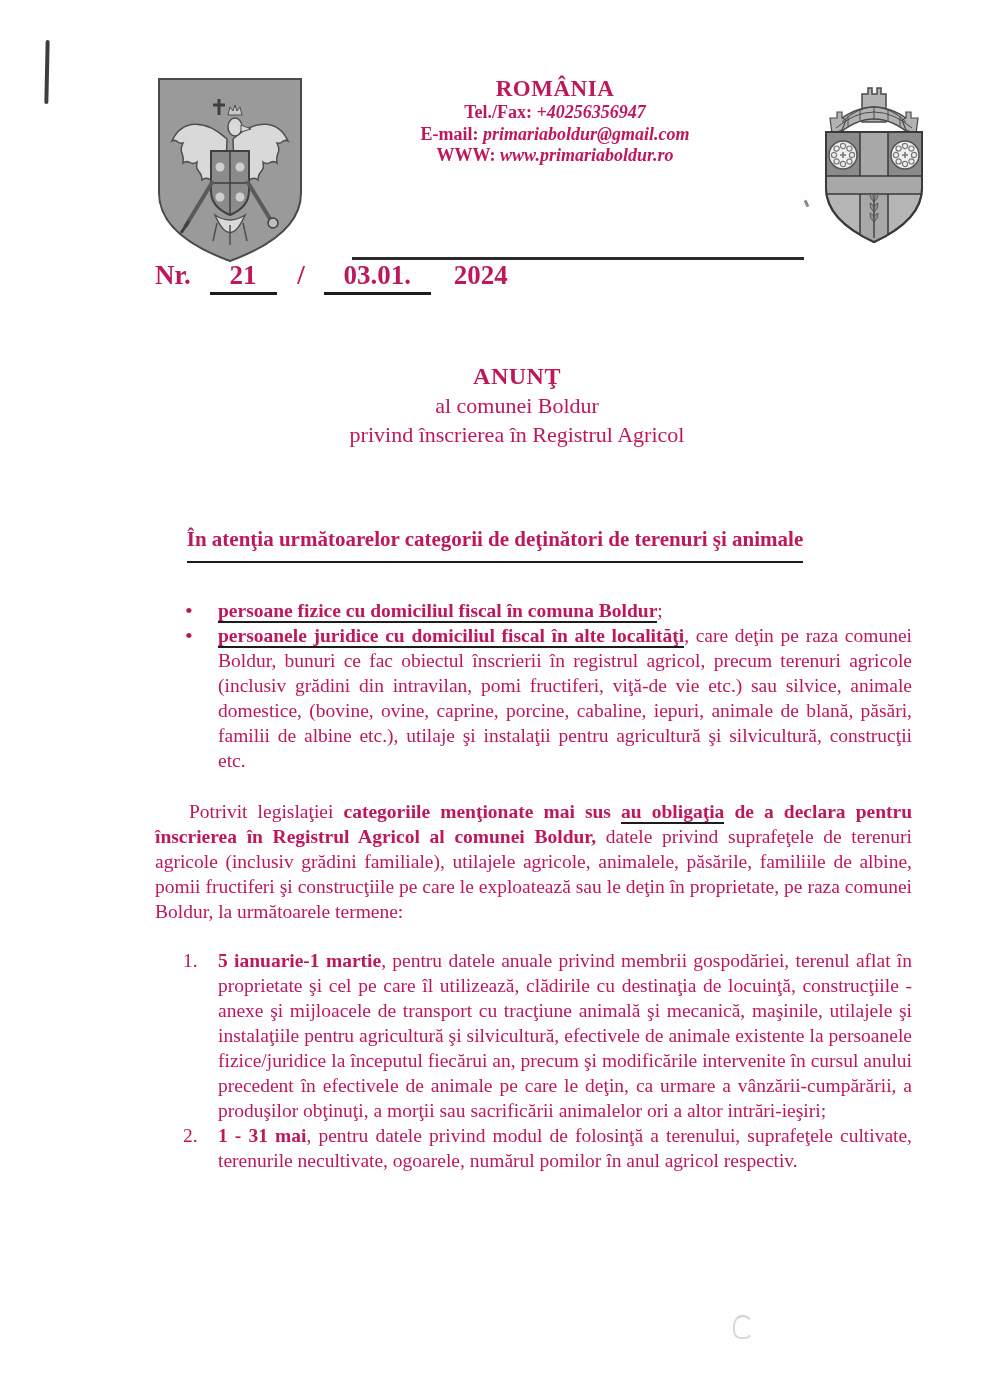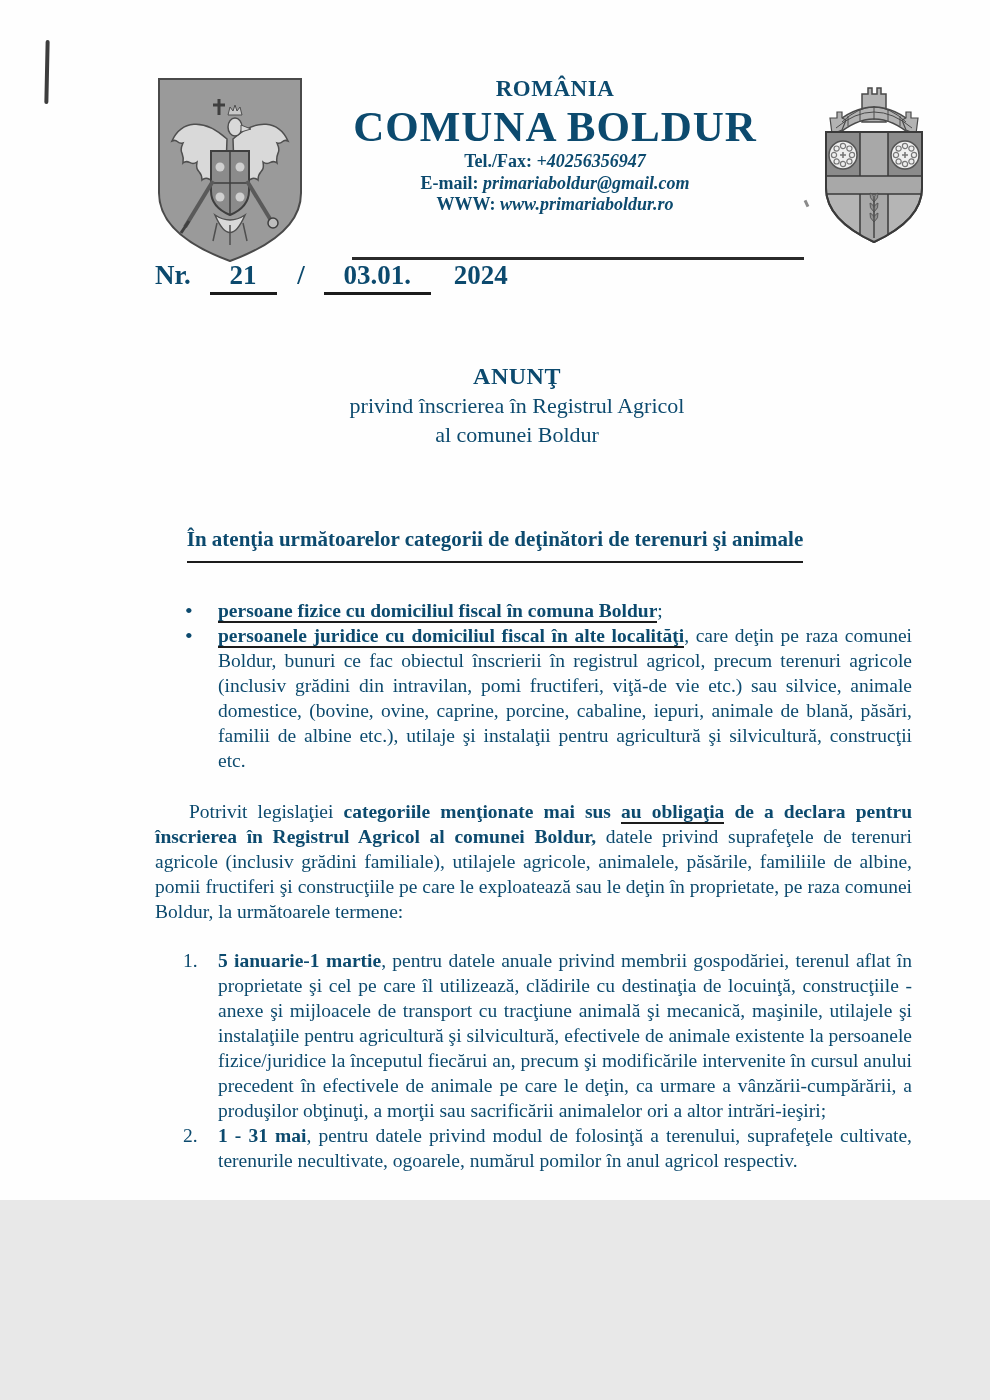--- a/index.html
+++ b/index.html
@@ -1,22 +1,22 @@
 <!DOCTYPE html>
 <html><head>
 <meta charset="utf-8">
 <style>
   html,body{margin:0;padding:0;background:#e8e8e8;}
   .page{
     position:relative;
-    width:990px;height:1200px;
+    width:990px;height:1400px;
     margin:0 auto;
     background:#fefefe;
     font-family:"Liberation Serif","DejaVu Serif",serif;
-    color:#0c4a6e;
+    color:#be185d;
     overflow:hidden;
   }
   
   .artifact-line{position:absolute;left:45px;top:40px;width:4px;height:64px;background:#3d3d3d;transform:rotate(1.2deg);border-radius:2px;}
   .artifact-tick{position:absolute;left:805px;top:200px;width:3px;height:7px;background:#8a8a8a;transform:rotate(-25deg);}
   .smudge{position:absolute;left:733px;top:1315px;width:17px;height:20px;border:2px solid #d9d9d9;border-radius:50% 60% 50% 40%;border-top-color:#cfcfcf;border-right-color:transparent;}
   
   .header{position:relative;height:240px;}
   .emblem-left{position:absolute;left:155px;top:75px;}
   .emblem-right{position:absolute;left:818px;top:70px;}
@@ -88,21 +88,20 @@
 
         <path d="M30,152 L58,106" stroke="#5a5a5a" stroke-width="4"></path>
         <path d="M26,158 L34,146" stroke="#3f3f3f" stroke-width="3"></path>
         <path d="M120,152 L92,106" stroke="#5a5a5a" stroke-width="4"></path>
         <circle cx="118" cy="148" r="5" fill="#bdbdbd" stroke="#3f3f3f" stroke-width="1.5"></circle>
       </svg>
     </div>
 
     <div class="header-center">
       <div class="h-country">ROMÂNIA</div>
-      <div class="h-commune">COMUNA BOLDUR</div>
       <div class="h-line"><span class="lbl">Tel./Fax:</span> <span class="val">+40256356947</span></div>
       <div class="h-line"><span class="lbl">E-mail:</span> <span class="val">primariaboldur@gmail.com</span></div>
       <div class="h-line"><span class="lbl">WWW:</span> <span class="val">www.primariaboldur.ro</span></div>
     </div>
 
     <div class="h-rule"></div>
 
     <div class="emblem-right">
       <svg width="112" height="178" viewBox="0 0 112 178">
         <defs>
@@ -149,22 +148,22 @@
   <div class="nr-line">
     <span class="nr-label">Nr.</span>
     <span class="nr-num">21</span>
     <span class="nr-sep">/</span>
     <span class="nr-date">03.01.</span>
     <span class="nr-year">2024</span>
   </div>
 
   <div class="title-block">
     <div class="title-main">ANUNŢ</div>
+    <div class="title-sub">al comunei Boldur</div>
     <div class="title-sub">privind înscrierea în Registrul Agricol</div>
-    <div class="title-sub">al comunei Boldur</div>
   </div>
 
   <div class="attention">
     <span class="attention-text">În atenţia următoarelor categorii de deţinători de terenuri şi animale</span>
   </div>
 
   <ul class="bullets body-text">
     <li><span class="lead">persoane fizice cu domiciliul fiscal în comuna Boldur</span><span>;</span></li>
     <li><span class="lead">persoanele juridice cu domiciliul fiscal în alte localităţi</span><span>, care deţin pe raza comunei Boldur, bunuri ce fac obiectul înscrierii în registrul agricol, precum terenuri agricole (inclusiv grădini din intravilan, pomi fructiferi, viţă-de vie etc.) sau silvice, animale domestice, (bovine, ovine, caprine, porcine, cabaline, iepuri, animale de blană, păsări, familii de albine etc.), utilaje şi instalaţii pentru agricultură şi silvicultură, construcţii etc.</span></li>
   </ul>

